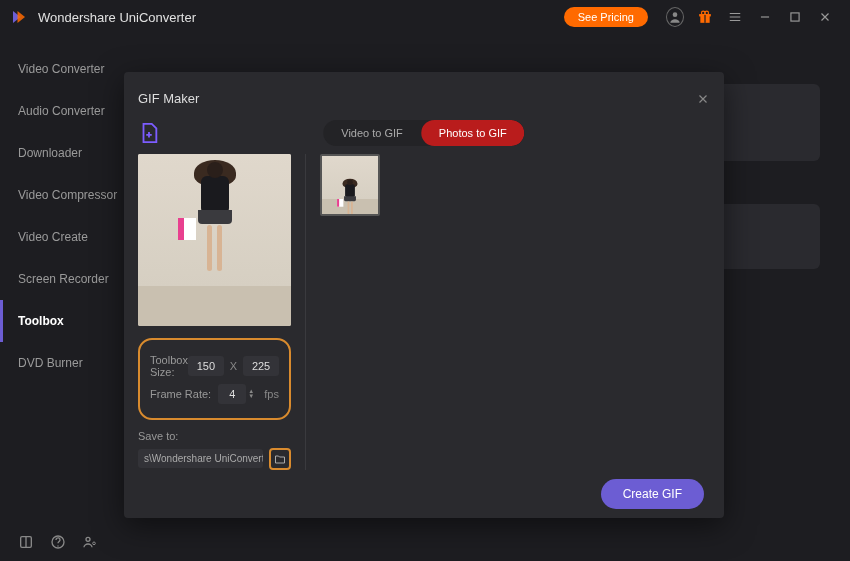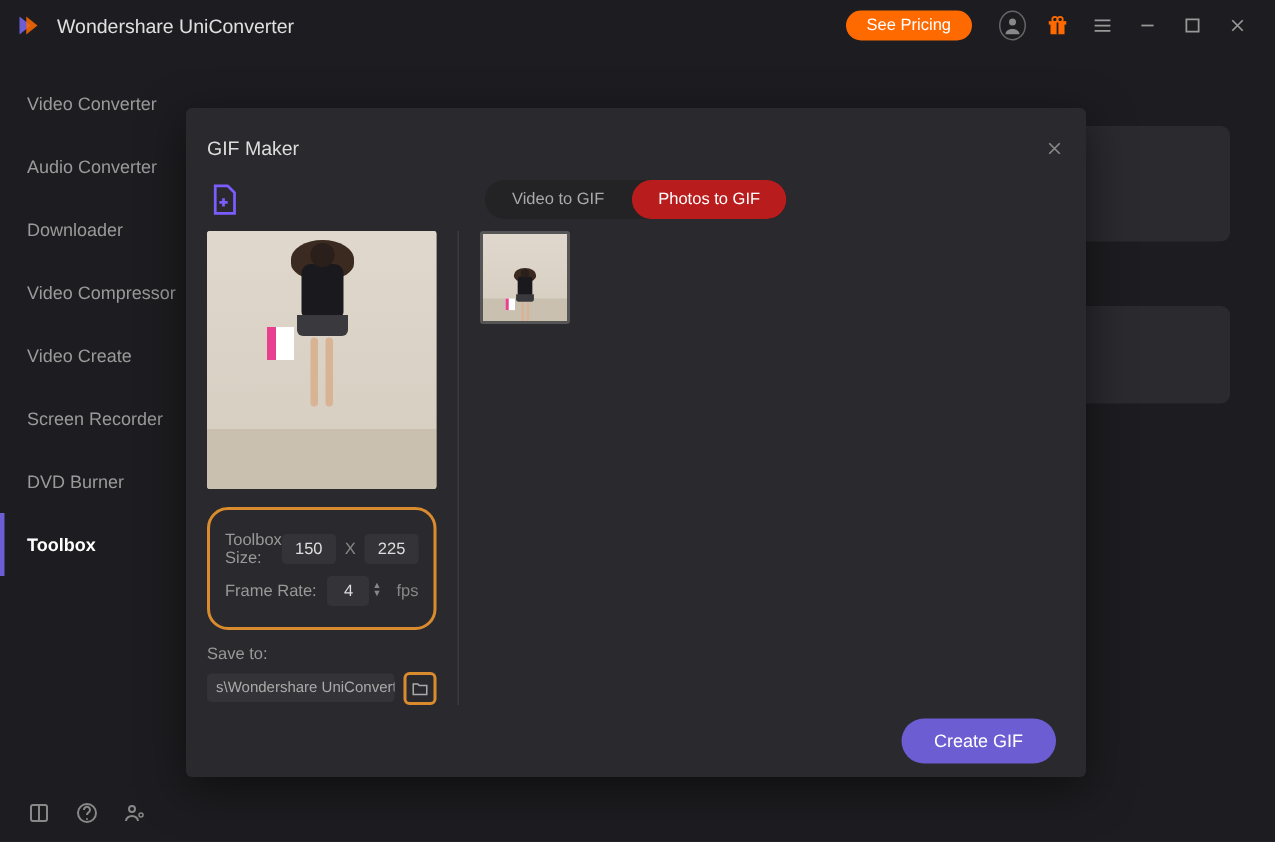--- a/index.html
+++ b/index.html
@@ -138,22 +138,22 @@
 </div>
 
 <div class="main">
   <div class="sidebar">
     <div class="sidebar-item">Video Converter</div>
     <div class="sidebar-item">Audio Converter</div>
     <div class="sidebar-item">Downloader</div>
     <div class="sidebar-item">Video Compressor</div>
     <div class="sidebar-item">Video Create</div>
     <div class="sidebar-item">Screen Recorder</div>
+    <div class="sidebar-item active">Toolbox</div>
     <div class="sidebar-item">DVD Burner</div>
-    <div class="sidebar-item active">Toolbox</div>
   </div>
 
   <div class="content">
     <div class="bg-card top">
       <h4>Metadata</h4>
       <div>edit metadata</div>
       <div>es</div>
     </div>
     <div class="bg-card bottom">
       <h4>r</h4>

